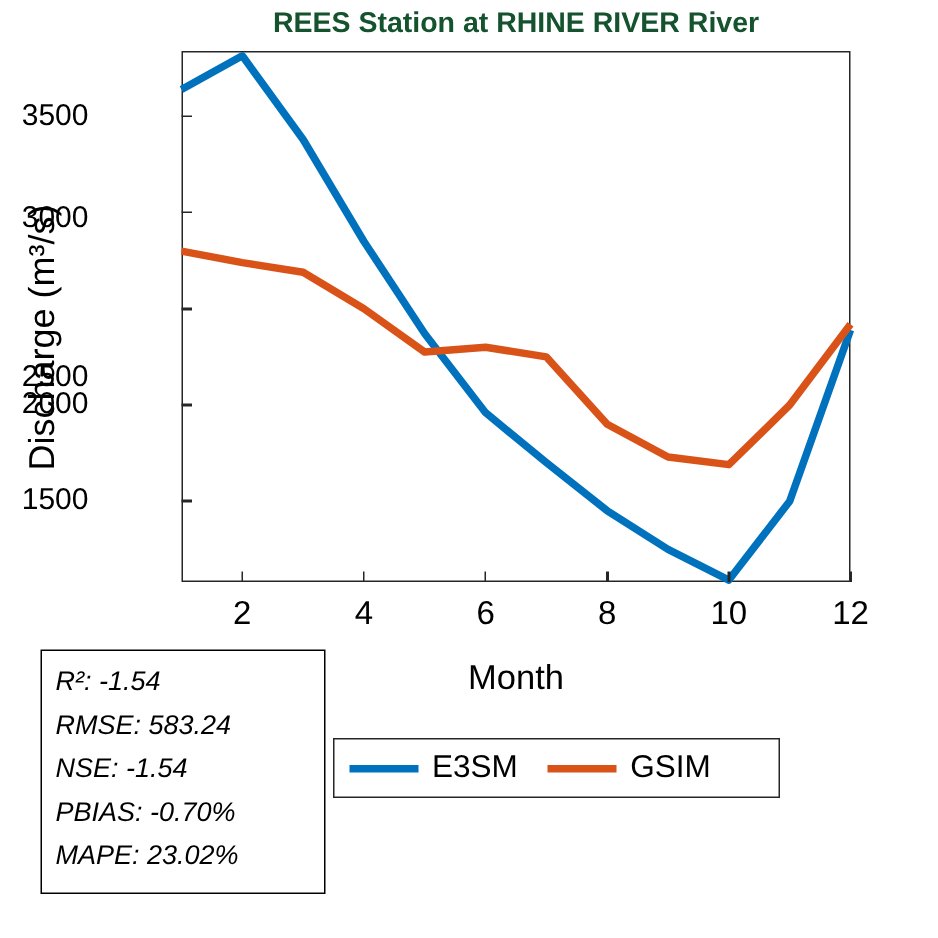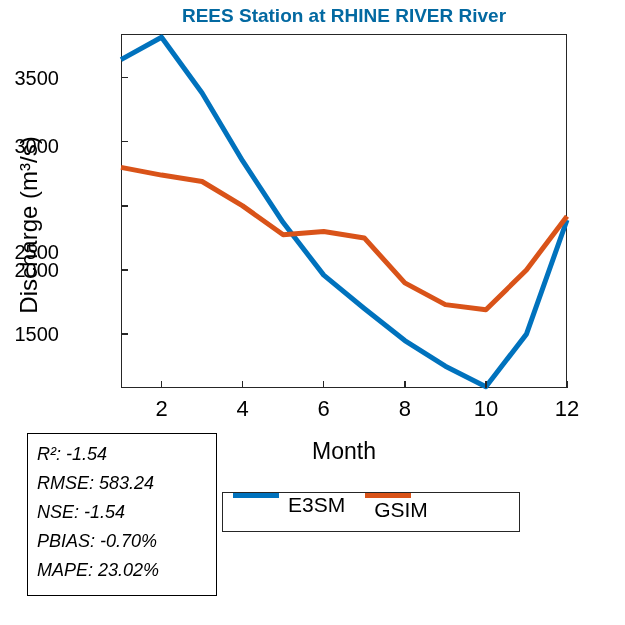--- a/index.html
+++ b/index.html
@@ -21,21 +21,21 @@
     height: 625px;
   }
   .chart-title {
     position: absolute;
     left: 121px;
     top: 5px;
     width: 446px;
     text-align: center;
     font-size: 19px;
     font-weight: bold;
-    color: #0369a1;
+    color: #14532d;
     letter-spacing: 0px;
     white-space: nowrap;
   }
   #plotbox {
     position: absolute;
     left: 121px;
     top: 34px;
     width: 446px;
     height: 354px;
     border: 1.3px solid #262626;
@@ -96,21 +96,21 @@
     width: 298px;
     height: 40px;
     border: 1.3px solid #262626;
     box-sizing: border-box;
     background: #ffffff;
     display: flex;
     align-items: center;
   }
   .legend-entry {
     display: flex;
-    align-items: flex-start;
+    align-items: center;
     height: 100%;
   }
   .legend-swatch {
     width: 46px;
     height: 5px;
     display: inline-block;
   }
   .legend-text {
     font-size: 21px;
     color: #000000;
@@ -184,21 +184,21 @@
     </div>
 
   <div class="ylabel">Discharge (m³/s)</div>
   <div class="xlabel">Month</div>
 
   <div id="legend">
     <div class="legend-entry" style="margin-left:10px;">
       <span class="legend-swatch" style="background:#0072BD;"></span>
       <span class="legend-text">E3SM</span>
     </div>
-    <div class="legend-entry" style="margin-left:14px;flex-direction:column;">
+    <div class="legend-entry" style="margin-left:14px;">
       <span class="legend-swatch" style="background:#D95319;"></span>
       <span class="legend-text">GSIM</span>
     </div>
   </div>
 
   <div id="statsbox">
     <div class="stat-line">R²: -1.54</div>
     <div class="stat-line">RMSE: 583.24</div>
     <div class="stat-line">NSE: -1.54</div>
     <div class="stat-line">PBIAS: -0.70%</div>

